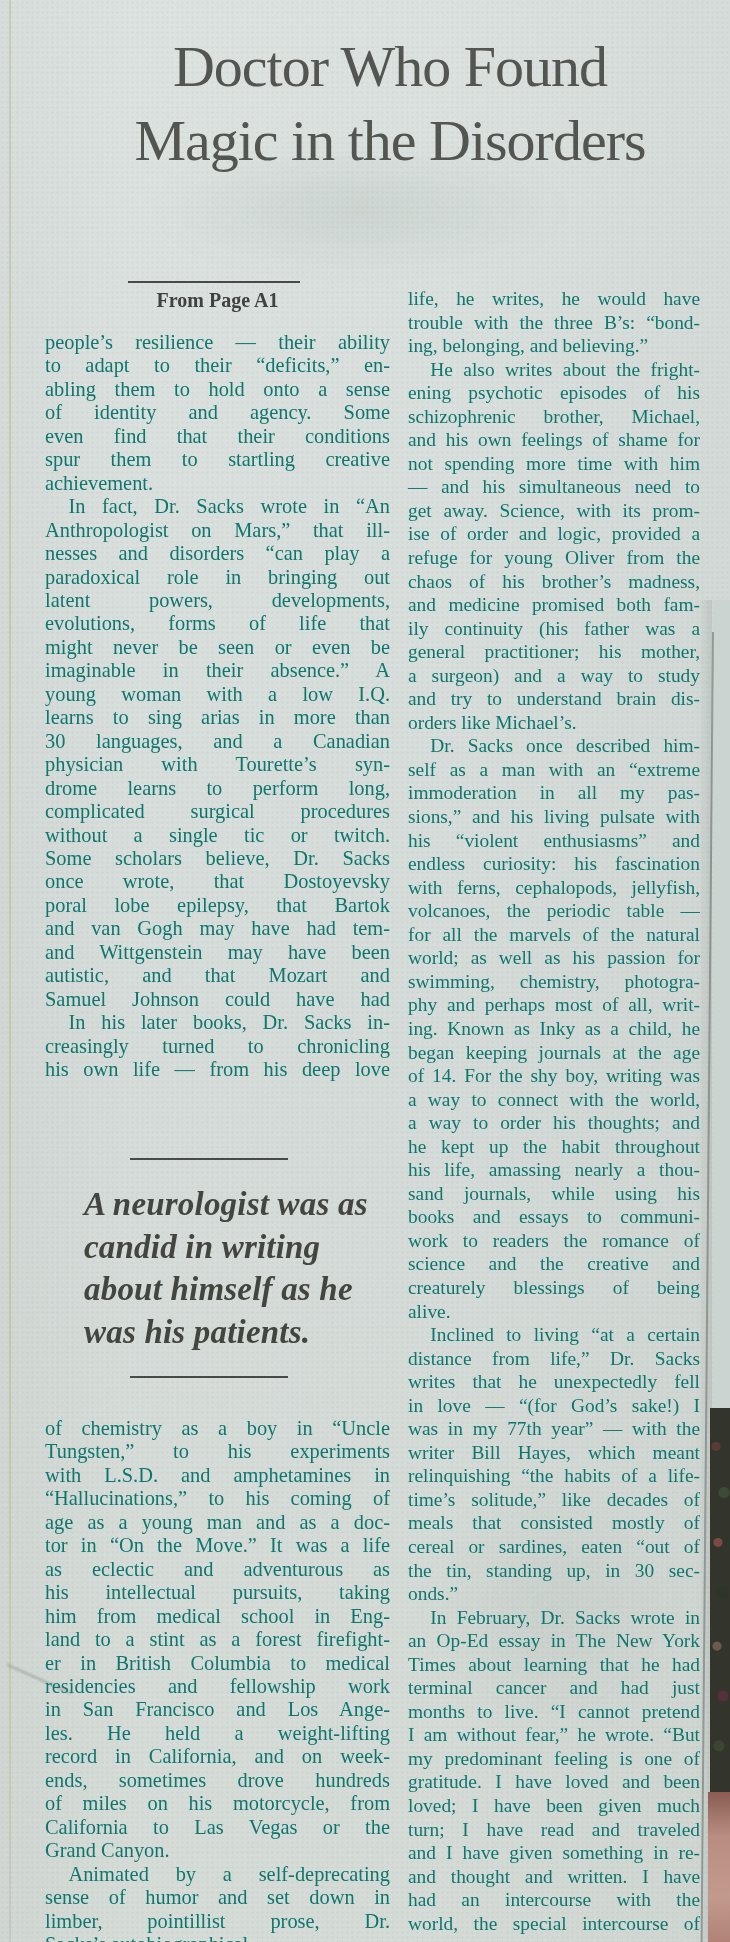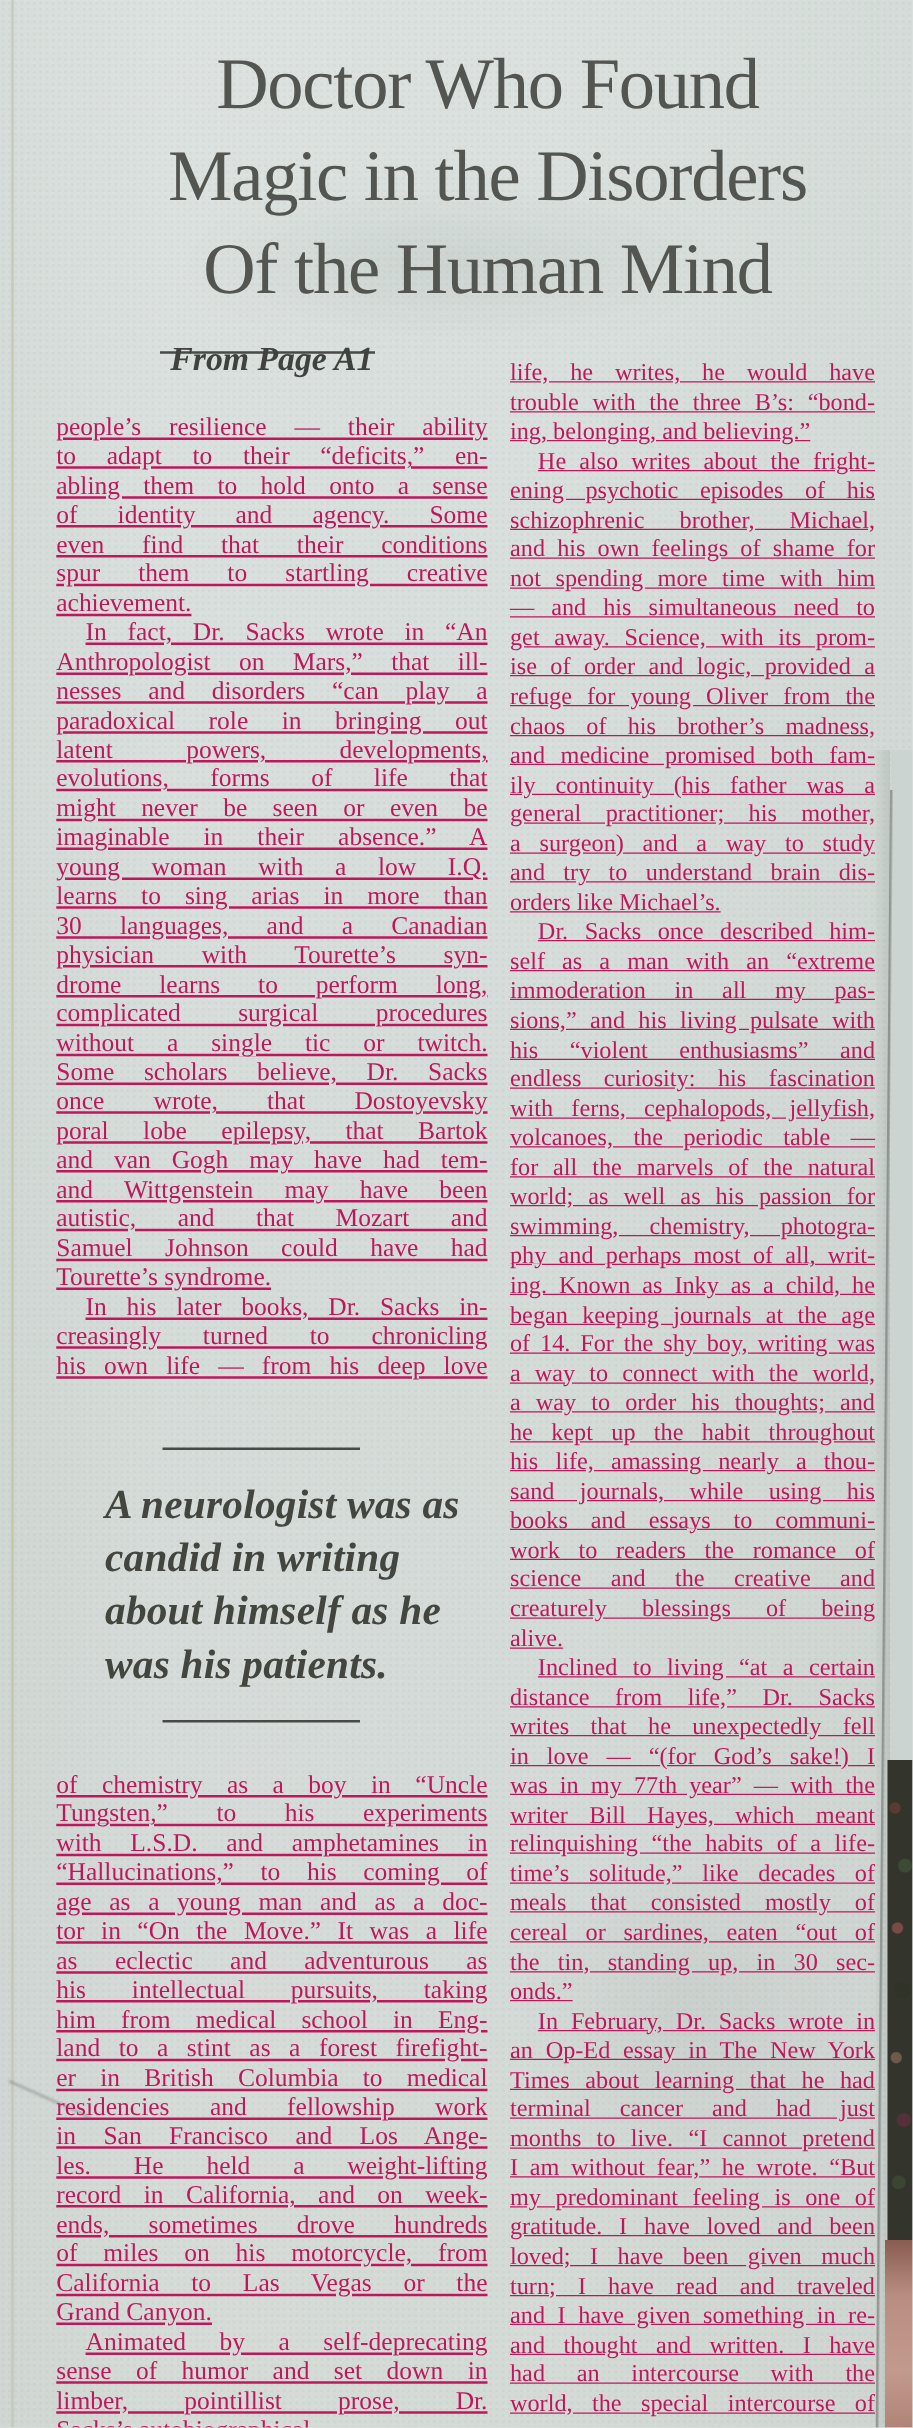--- a/index.html
+++ b/index.html
@@ -66,26 +66,26 @@
     font-size:58px;line-height:74px;color:#535551;
     letter-spacing:-1px;
   }
   .kicker-rule,.quote-rule{
     position:absolute;height:2px;background:#474a47;
   }
   .kicker-rule{left:128px;top:281px;width:172px;}
   .rule-quote-top{left:130px;top:1158px;width:158px;}
   .rule-quote-bottom{left:130px;top:1376px;width:158px;}
   .kicker{
-    position:absolute;left:45px;top:272px;width:345px;
-    text-align:center;font-style:italic;font-weight:bold;
-    font-size:27px;color:#3f423f;
-  }
-  
-  .col{position:absolute;color:#be185d;text-decoration:underline;}
+    position:absolute;left:45px;top:289px;width:345px;
+    text-align:center;font-weight:bold;
+    font-size:20px;color:#3f423f;
+  }
+  
+  .col{position:absolute;color:#0f766e;}
   .col-left-top{left:45px;top:331px;width:345px;font-size:20.4px;line-height:23.45px;}
   .col-left-bottom{left:45px;top:1417px;width:345px;font-size:20.4px;line-height:23.45px;}
   .col-right{left:408px;top:287px;width:292px;font-size:19.4px;line-height:23.55px;}
   .line{text-align:justify;text-align-last:justify;white-space:nowrap;}
   .line.flush{text-align-last:left;}
   .line.indent{text-indent:1.15em;}
   
   .pull-quote{
     position:absolute;left:84px;top:1183px;width:300px;
     font-style:italic;font-weight:bold;font-size:33px;line-height:42.6px;
@@ -97,21 +97,20 @@
 
 <div class="paper-texture"></div>
 <div class="ghost-blob ghost-1"></div>
 <div class="ghost-blob ghost-2"></div>
 <div class="crease-left"></div>
 <div class="crease-bottomleft"></div>
 
 <div class="headline">
   <div>Doctor Who Found</div>
   <div>Magic in the Disorders</div>
-  <div>Of the Human Mind</div>
 </div>
 
 <div class="kicker-rule"></div>
 <div class="kicker">From Page A1</div>
 
 <div class="col col-left-top">
     <div class="line">people’s resilience — their ability</div>
     <div class="line">to adapt to their “deficits,” en-</div>
     <div class="line">abling them to hold onto a sense</div>
     <div class="line">of identity and agency. Some</div>
@@ -133,21 +132,20 @@
     <div class="line">drome learns to perform long,</div>
     <div class="line">complicated surgical procedures</div>
     <div class="line">without a single tic or twitch.</div>
     <div class="line">Some scholars believe, Dr. Sacks</div>
     <div class="line">once wrote, that Dostoyevsky</div>
     <div class="line">poral lobe epilepsy, that Bartok</div>
     <div class="line">and van Gogh may have had tem-</div>
     <div class="line">and Wittgenstein may have been</div>
     <div class="line">autistic, and that Mozart and</div>
     <div class="line">Samuel Johnson could have had</div>
-    <div class="line flush">Tourette’s syndrome.</div>
     <div class="line indent">In his later books, Dr. Sacks in-</div>
     <div class="line">creasingly turned to chronicling</div>
     <div class="line">his own life — from his deep love</div>
   </div>
 
 <div class="kicker-rule rule-quote-top"></div>
 <div class="pull-quote">
   <div>A neurologist was as</div>
   <div>candid in writing</div>
   <div>about himself as he</div>

